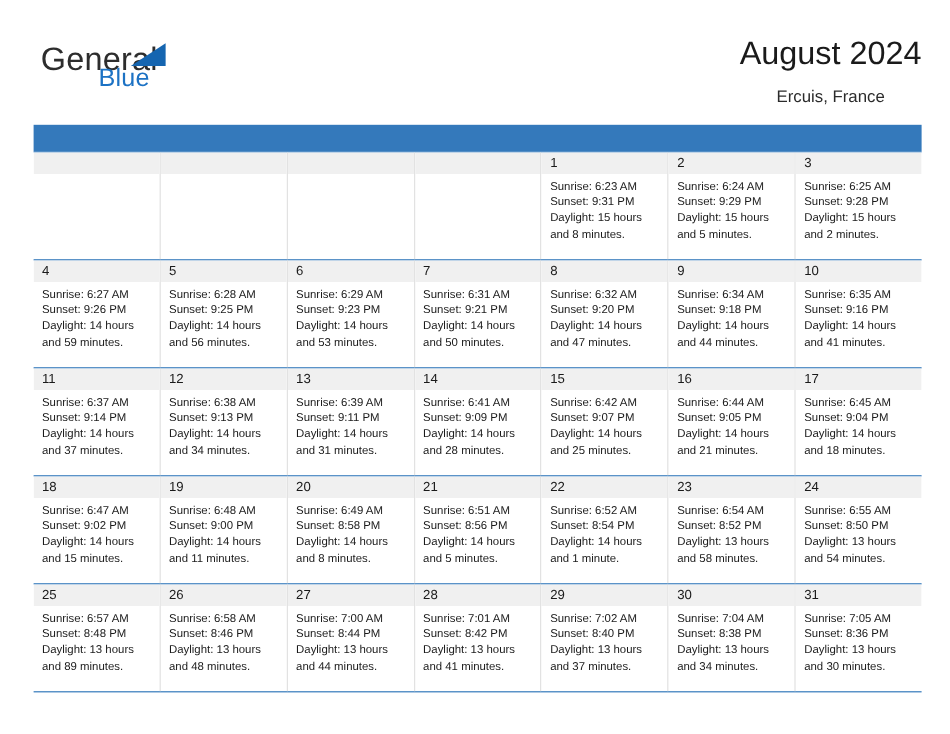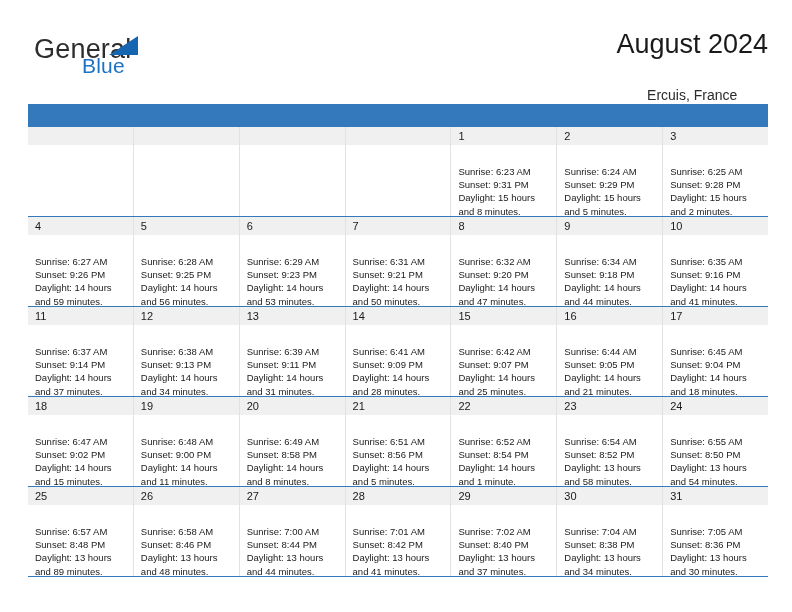--- a/index.html
+++ b/index.html
@@ -73,21 +73,21 @@
   .cal-title {
     font-size: 27px;
     color: #1a1a1a;
     line-height: 32px;
     white-space: nowrap;
   }
   .cal-subtitle {
     font-size: 14px;
     color: #2b2b2b;
     line-height: 20px;
-    margin-top: 25px;
+    margin-top: 10px;
     white-space: nowrap;
   }
 
   
   .calendar {
     position: absolute;
     left: 28px;
     top: 104px;
     width: 740px;
   }
@@ -131,21 +131,21 @@
     font-size: 11px;
     line-height: 18px;
     padding-left: 7px;
     color: #1a1a1a;
     box-sizing: border-box;
   }
   .day-cell.empty .day-num {
     background: #f0f0f0;
   }
   .day-info {
-    padding: 20px 6px 0 7px;
+    padding: 4px 6px 0 7px;
     font-size: 9.5px;
     line-height: 13.2px;
     color: #1a1a1a;
   }
   .day-info div {
     white-space: nowrap;
   }
   .day-info .daylight {
     white-space: normal;
   }

